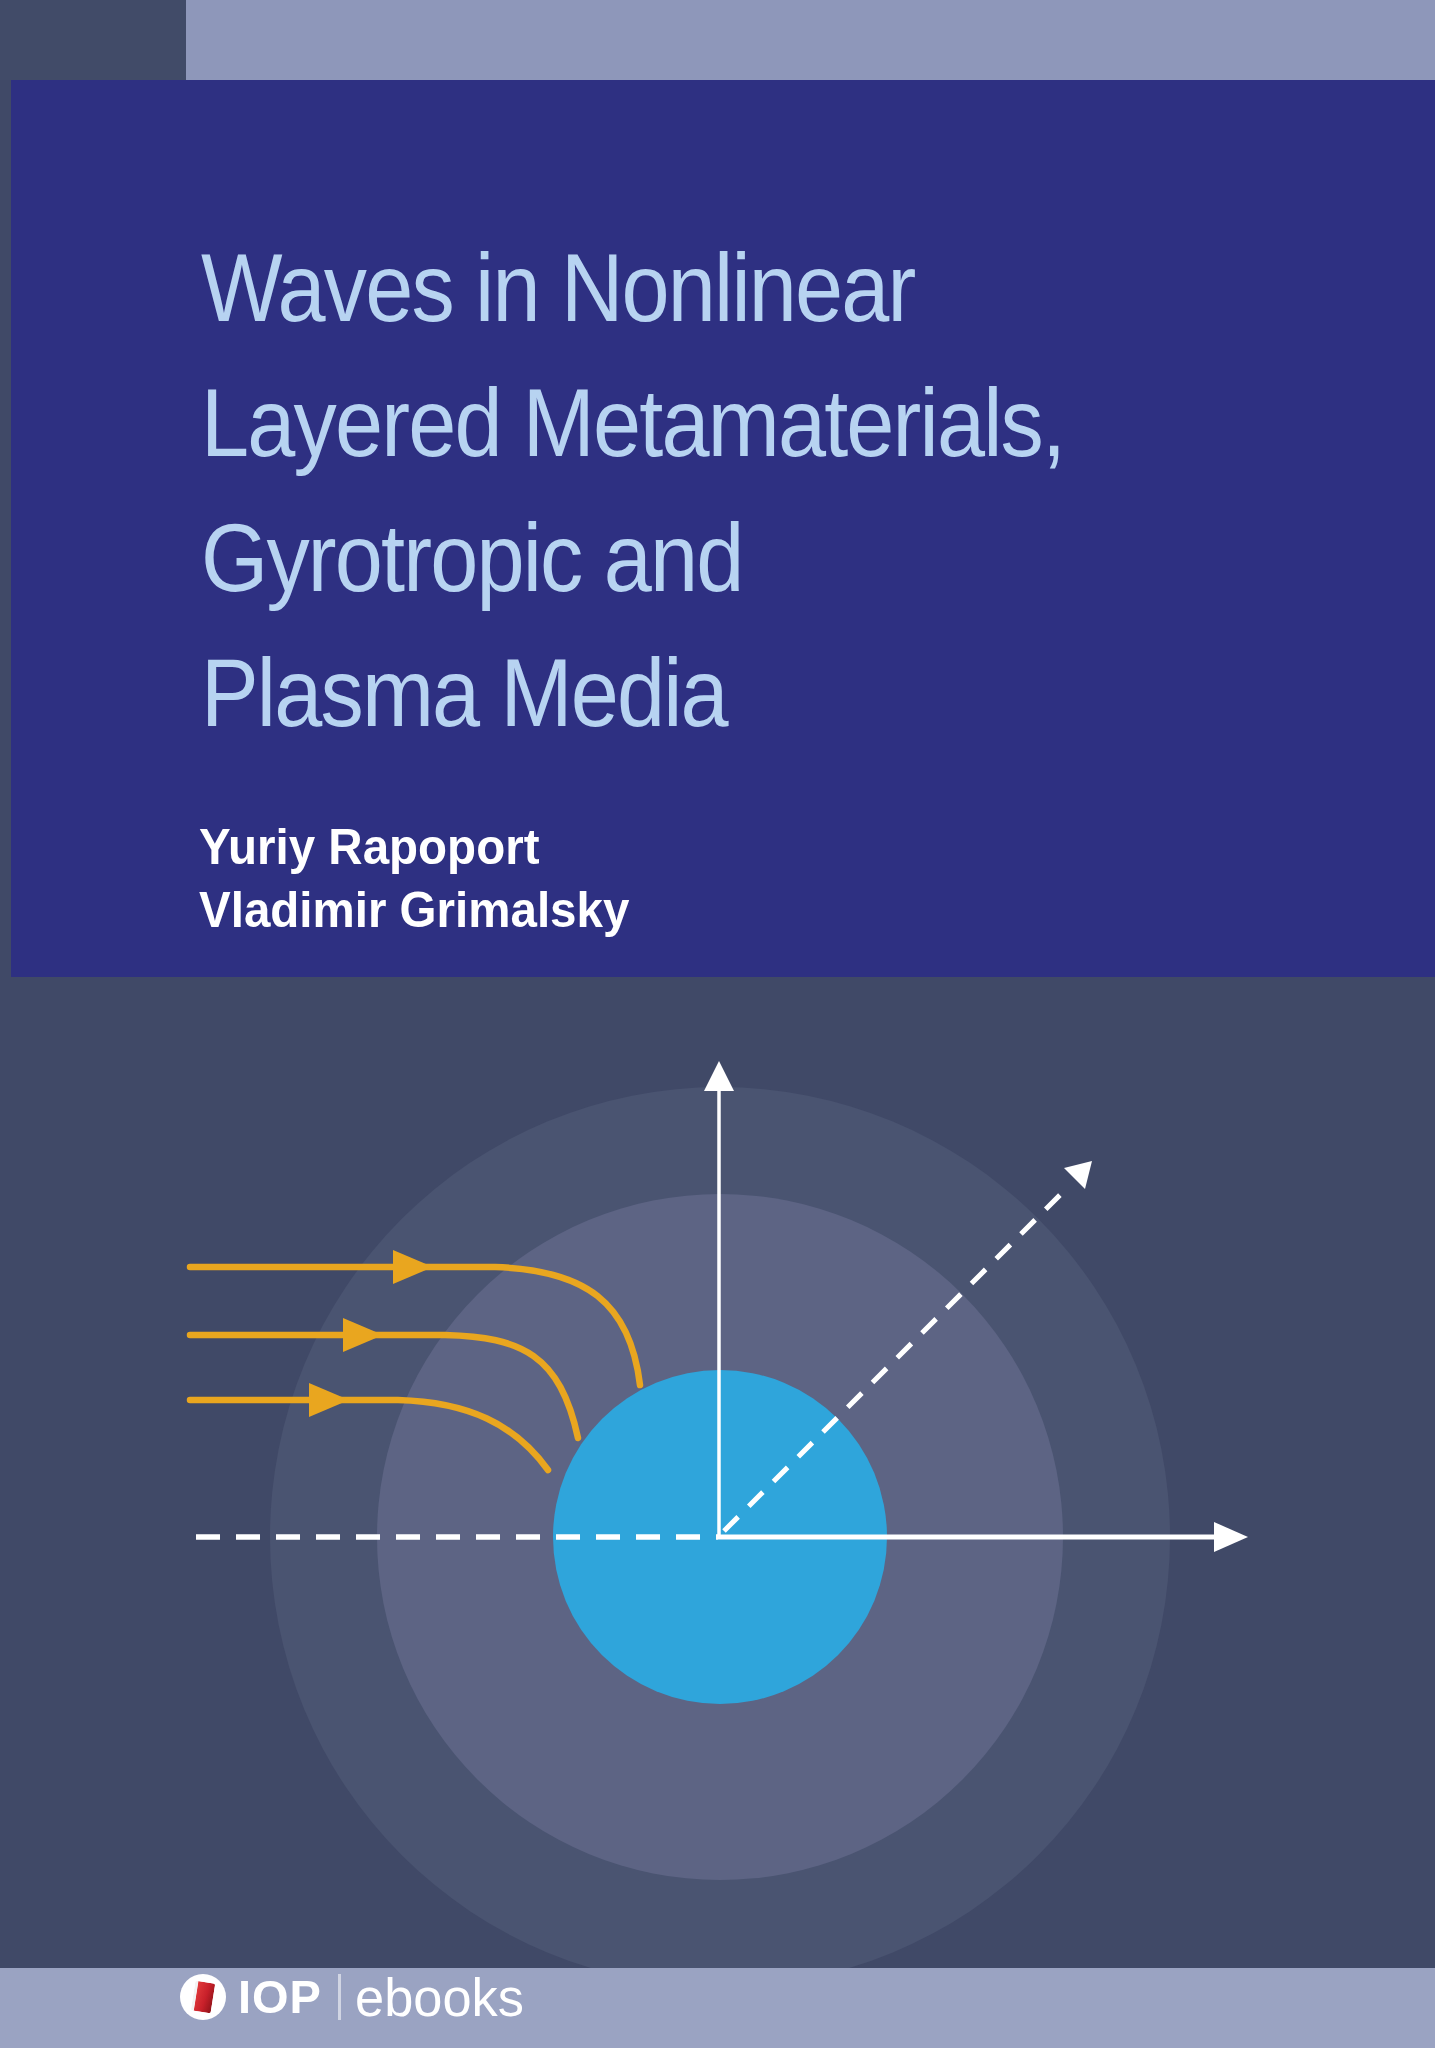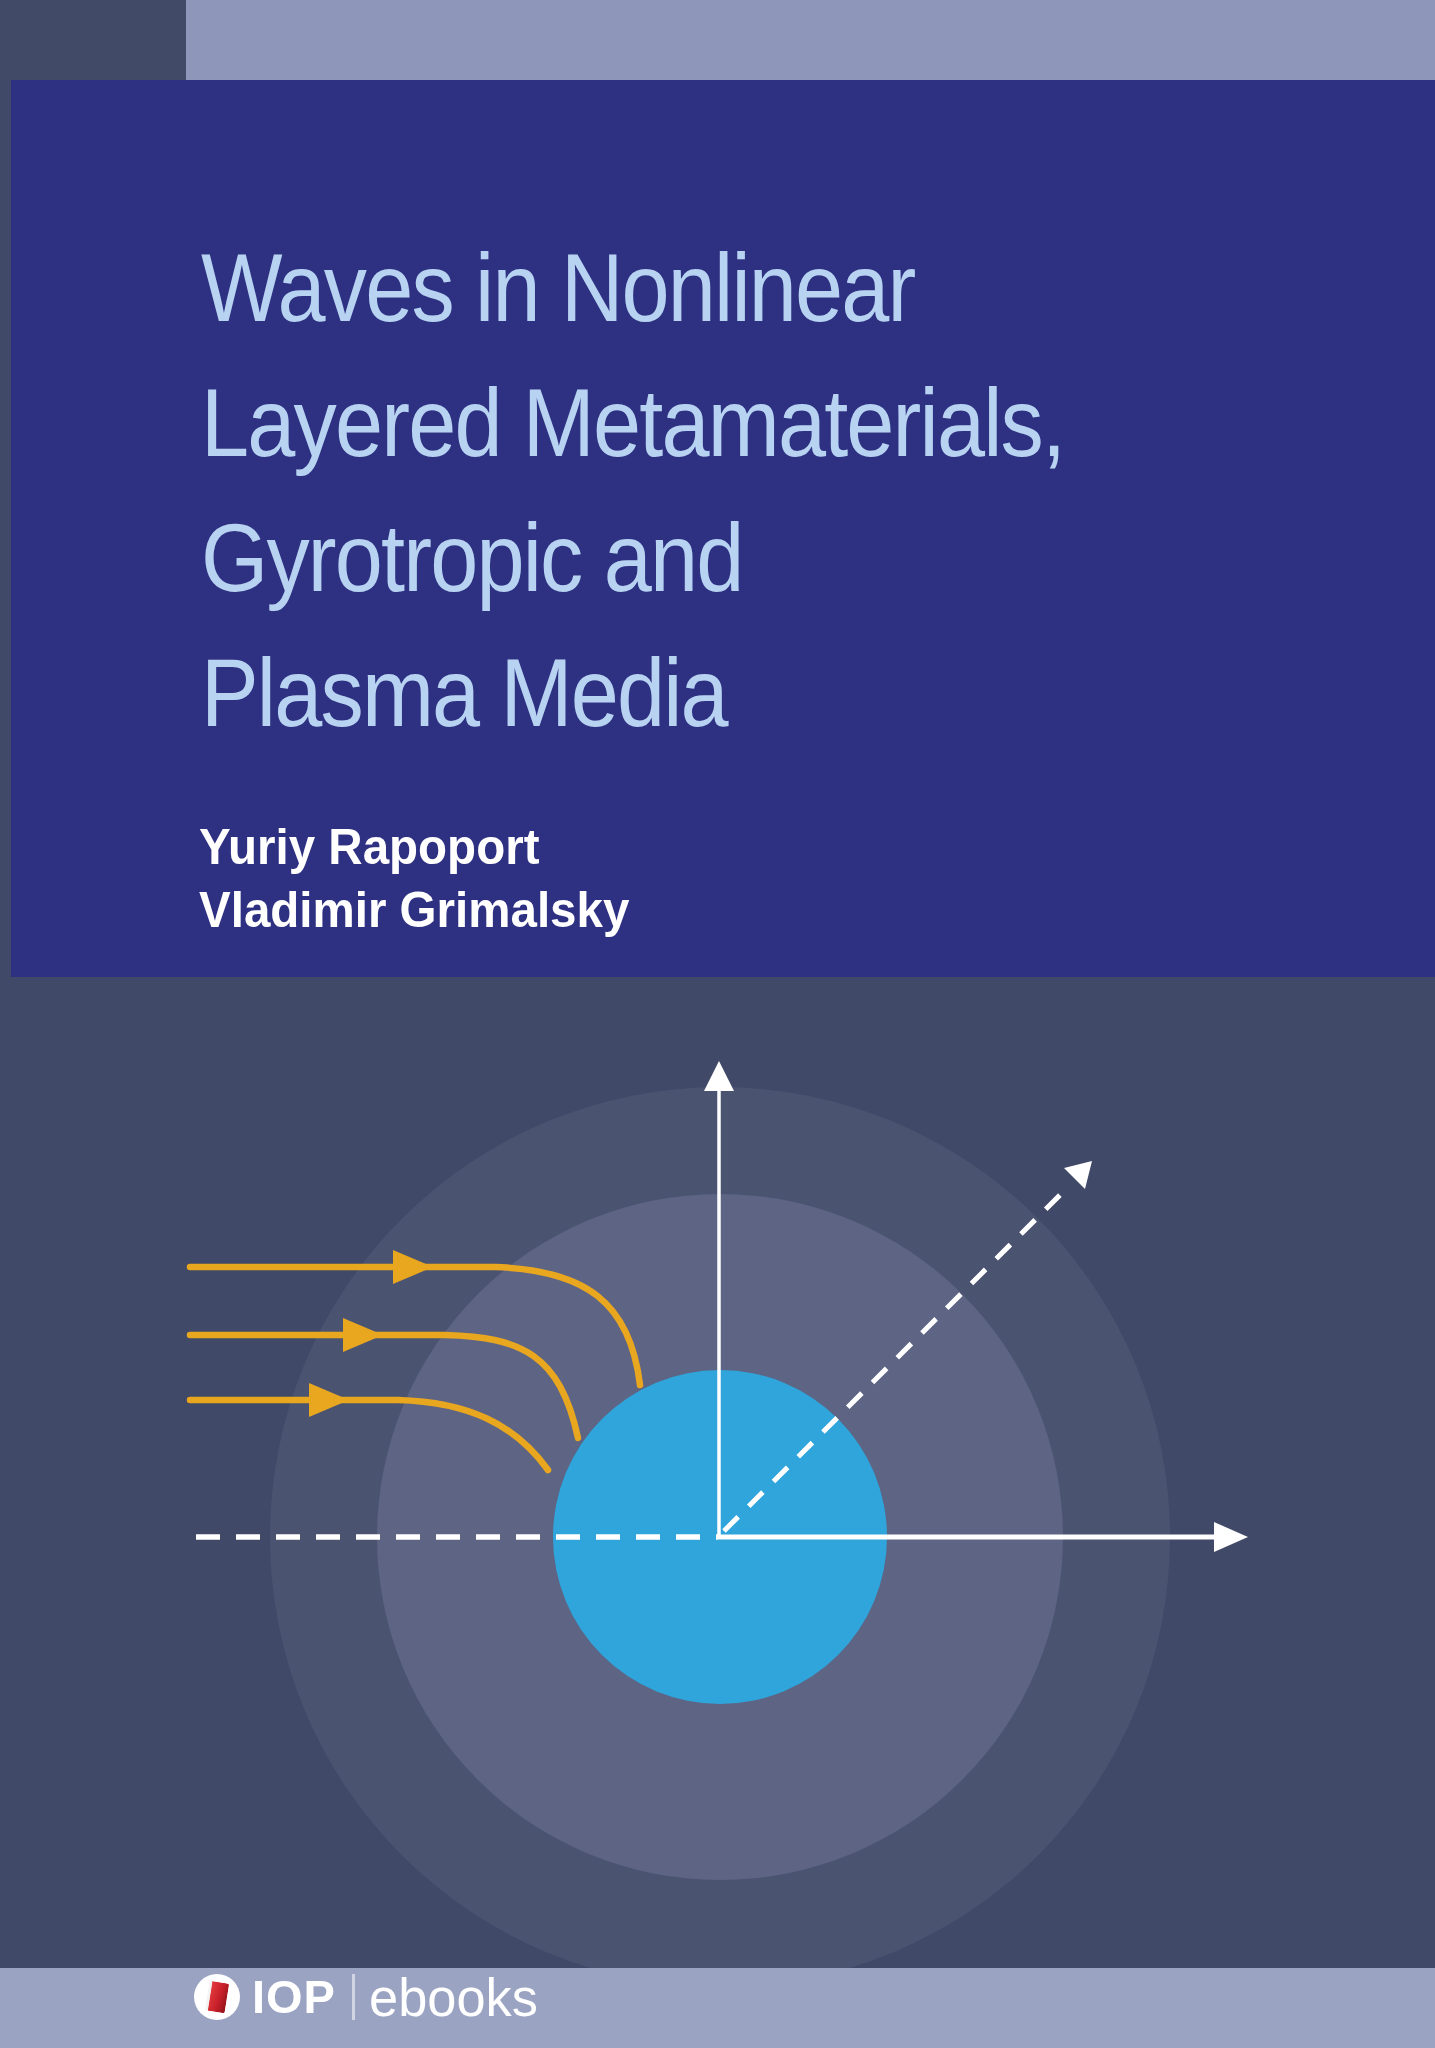--- a/index.html
+++ b/index.html
@@ -51,21 +51,21 @@
   .axis{stroke:var(--white,#ffffff);fill:none;}
   .axis-head{fill:var(--white,#ffffff);stroke:none;}
   .flow{stroke:var(--orange,#e9a61f);stroke-width:6.5;fill:none;stroke-linecap:round;}
   .flow-head{fill:var(--orange,#e9a61f);stroke:none;}
   
   .footer{
     position:absolute;bottom:0;left:0;width:1435px;height:80px;
     background:var(--bar,#9aa3c2);
   }
   .logo-lockup{
-    position:absolute;left:194px;top:0;height:57px;
+    position:absolute;left:180px;top:0;height:57px;
     display:flex;align-items:center;
   }
   .logo-circle{
     width:46px;height:46px;border-radius:50%;
     background:var(--white,#ffffff);
     display:flex;align-items:center;justify-content:center;
     overflow:hidden;
   }
   .logo-book{
     width:17px;height:30px;

